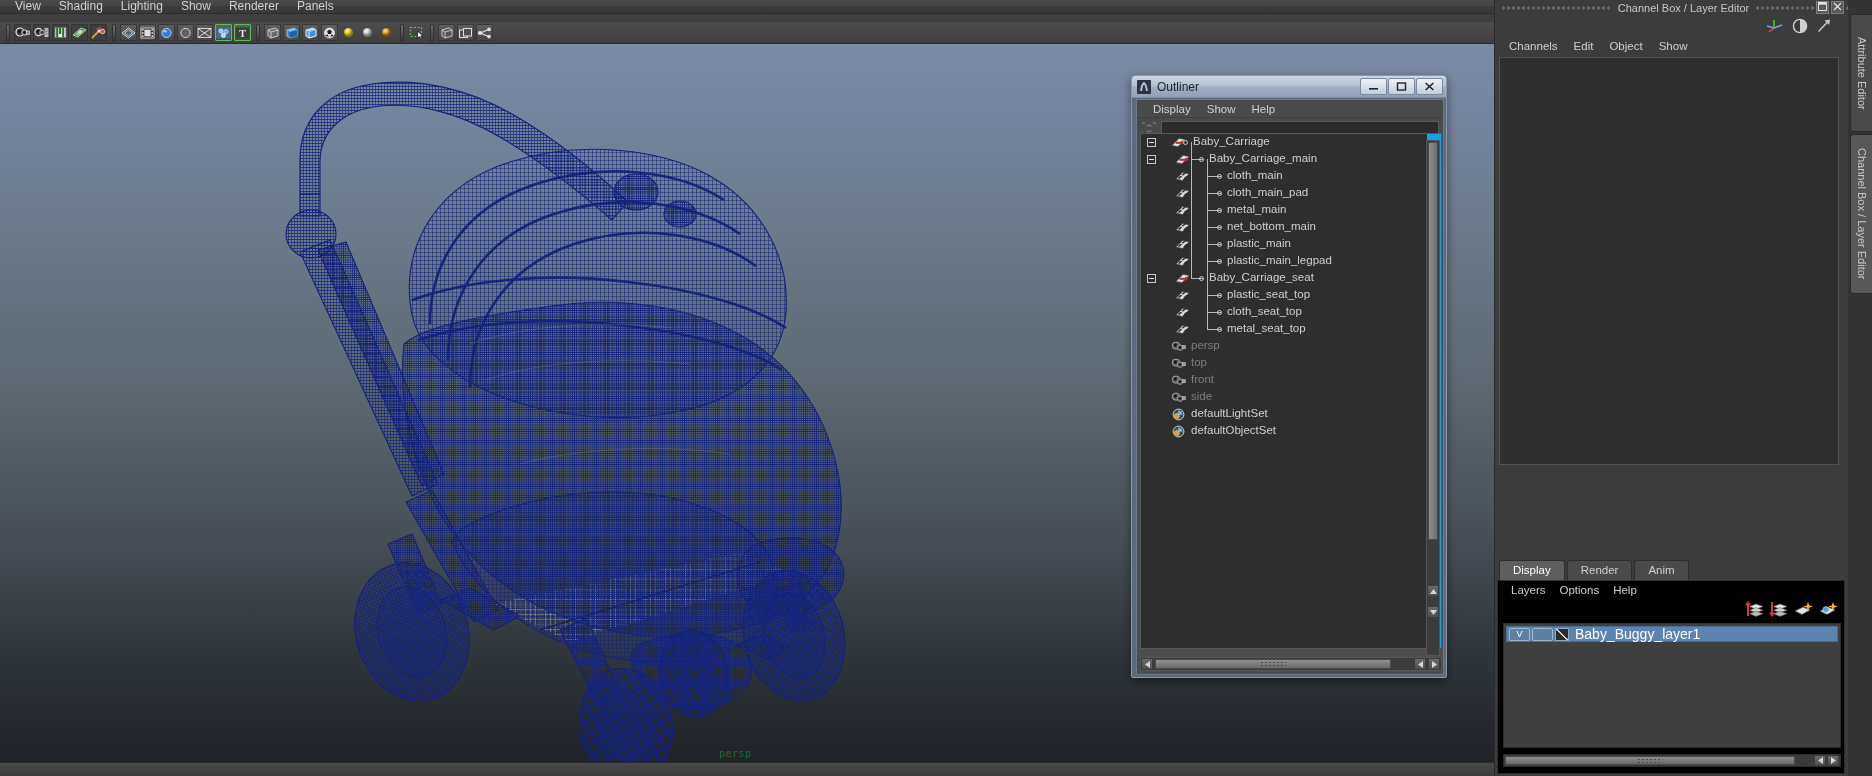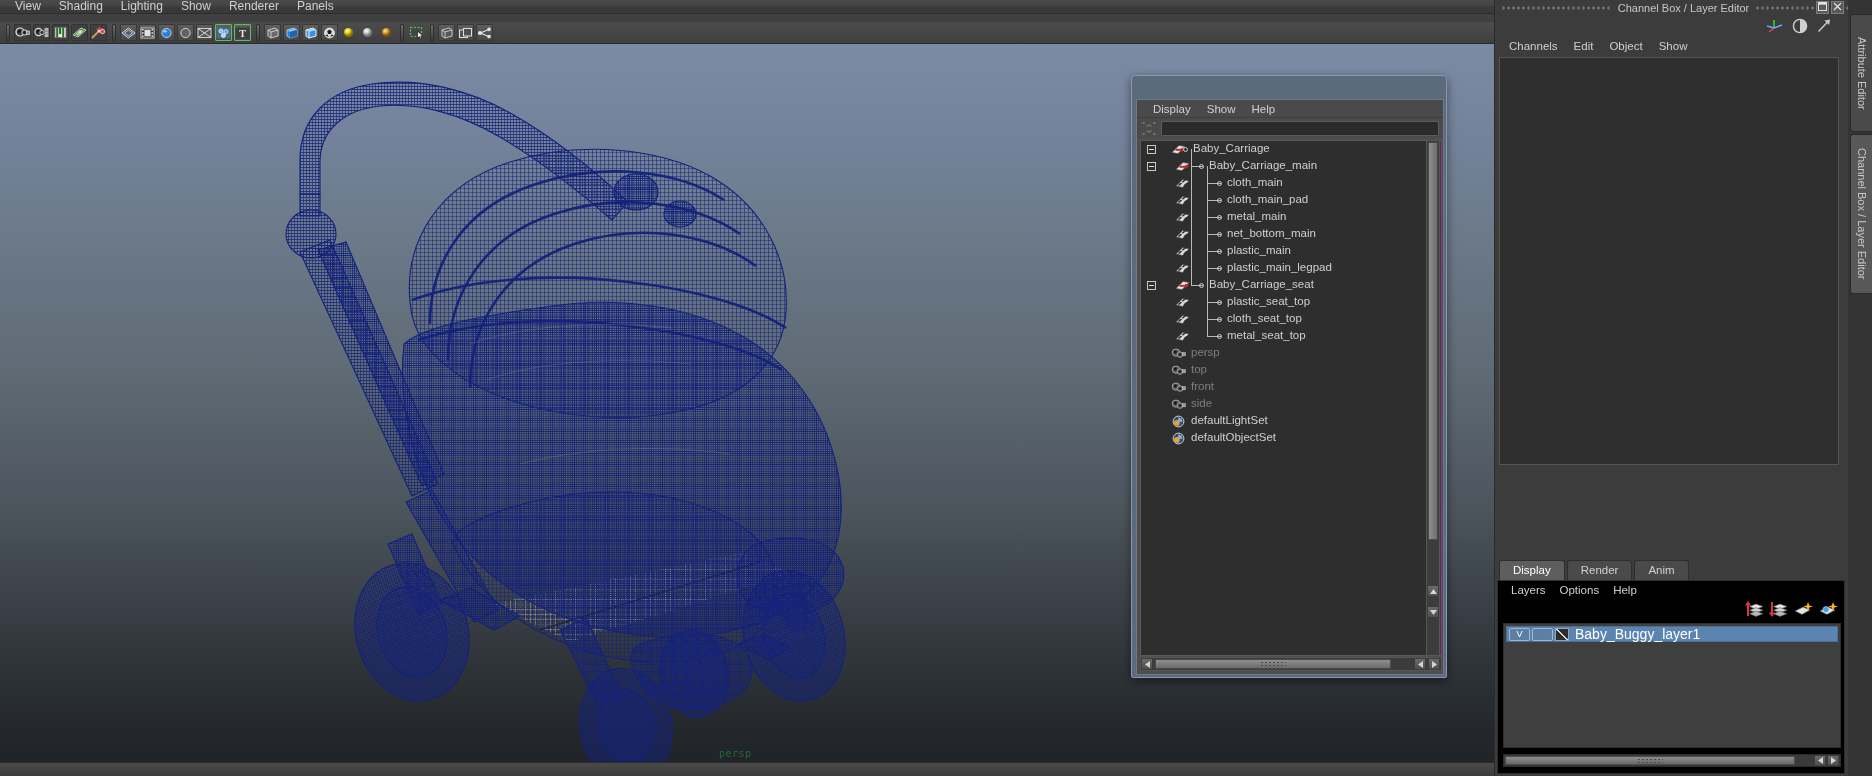--- a/index.html
+++ b/index.html
@@ -119,22 +119,22 @@
     padding:0 4px; gap:4px;
   }
   #ol-filter-icon { width:16px; height:15px; flex:0 0 auto; opacity:.55; }
   #ol-search {
     flex:1 1 auto; height:15px; background:#2b2b2b;
     border:1px solid #5b5b5b; border-radius:1px;
     font-size:11px; color:#d6d6d6; padding:0 4px;
     font-family:"Liberation Sans", sans-serif;
   }
   #ol-treewrap {
-    position:absolute; left:3px; top:40px; width:302px; height:516px;
-    background:#701a75; border:1px solid #595959;
+    position:absolute; left:3px; top:33px; width:302px; height:516px;
+    background:#0ea5e9; border:1px solid #595959;
     overflow:hidden;
   }
   #ol-tree {
     position:absolute; left:0; top:0; width:286px; height:514px;
     background:#2e2e2e; overflow:hidden;
   }
   .ol-row {
     position:relative; height:17px; display:flex; align-items:center;
     font-size:11.5px; color:#cfcfcf; white-space:nowrap;
   }
@@ -611,20 +611,45 @@
 
       
       
     </div>
 
     <div id="persp-label">persp</div>
     <div id="vp-bottom-bar"></div>
   </div>
 
   <div id="outliner">
+    <div id="ol-titlebar">
+      <svg width="14" height="14" viewBox="0 0 14 14">
+        <rect x="0" y="0" width="14" height="14" fill="#2b3340" rx="1"></rect>
+        <path d="M3 11 C4 5 5 3 7 2 C9 3 10 5 11 11 L9 11 C8.4 7 7.8 5.2 7 4.4 C6.2 5.2 5.6 7 5 11 Z" fill="#b9c4d2"></path>
+      </svg>
+      <span id="ol-title">Outliner</span>
+      <div id="ol-winbtns">
+        <div class="ol-winbtn">
+          <svg width="11" height="9" viewBox="0 0 11 9">
+              <rect x="1" y="6" width="9" height="1.6" fill="#1d2530"></rect>
+            </svg>
+        </div>
+        <div class="ol-winbtn">
+          <svg width="11" height="9" viewBox="0 0 11 9">
+              <rect x="1.5" y="1" width="8" height="7" fill="none" stroke="#1d2530" stroke-width="1.4"></rect>
+            </svg>
+        </div>
+        <div class="ol-winbtn">
+          <svg width="11" height="9" viewBox="0 0 11 9">
+            <line x1="1.6" y1="1" x2="9.4" y2="8" stroke="#1d2530" stroke-width="1.6"></line>
+            <line x1="9.4" y1="1" x2="1.6" y2="8" stroke="#1d2530" stroke-width="1.6"></line>
+          </svg>
+        </div>
+      </div>
+    </div>
 
     <div id="ol-body">
       <div id="ol-menubar">
           <div class="olmenu">Display</div>
           <div class="olmenu">Show</div>
           <div class="olmenu">Help</div>
         </div>
 
       <div id="ol-searchrow">
         <svg id="ol-filter-icon" viewBox="0 0 16 15">

